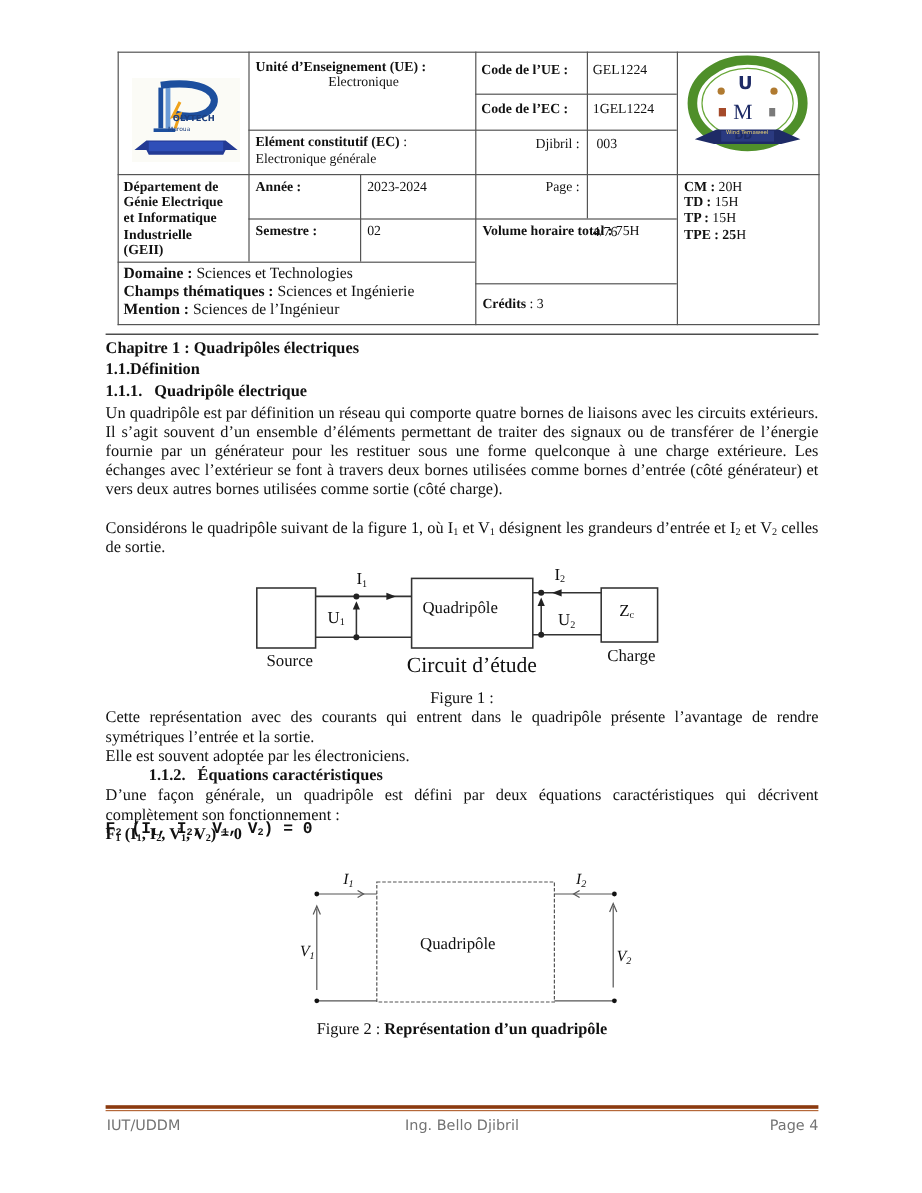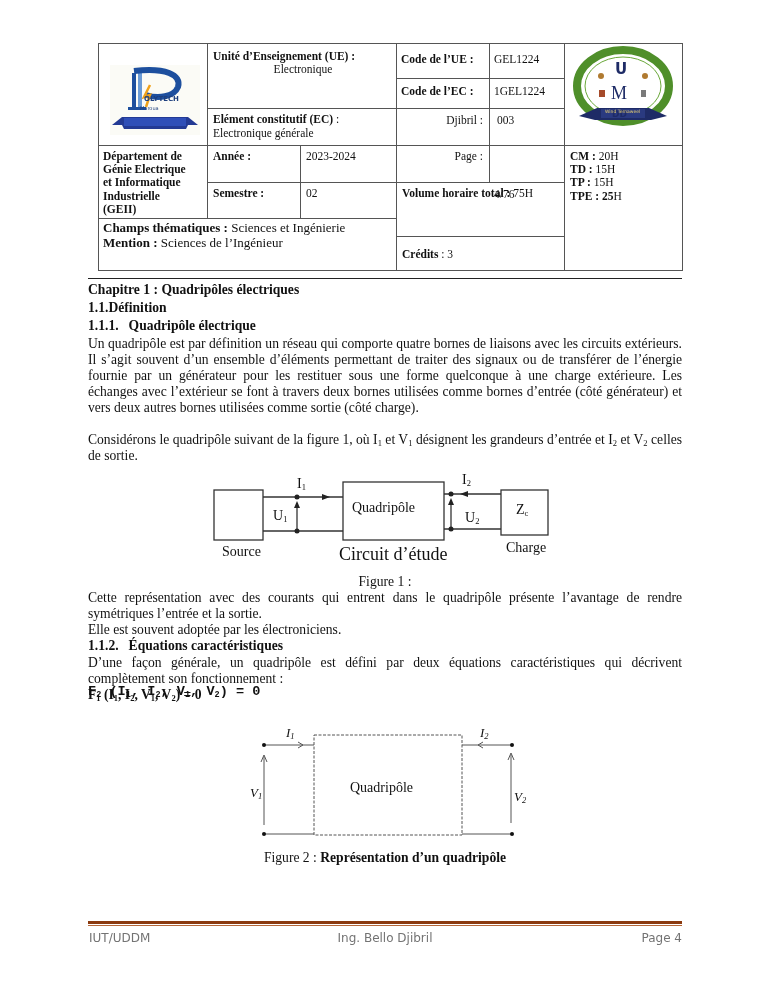--- a/index.html
+++ b/index.html
@@ -114,20 +114,21 @@
   </div>
 
   <div class="cell b" style="left:213px; top:187px;">Semestre :</div>
   <div class="cell" style="left:306px; top:187px;">02</div>
 
   <div class="cell" style="left:402px; top:187px;">
     <span class="b">Volume horaire total :</span><span> 75H</span>
   </div>
 
   <div class="cell" style="left:103px; top:220px; font-size:13px; line-height:15px;">
+    <div><span class="b">Domaine :</span><span> Sciences et Technologies</span></div>
     <div><span class="b">Champs thématiques :</span><span> Sciences et Ingénierie</span></div>
     <div><span class="b">Mention :</span><span> Sciences de l’Ingénieur</span></div>
   </div>
 
   <div class="cell" style="left:402px; top:248px;">
     <span class="b">Crédits</span><span> : 3</span>
   </div>
 </div>
 
 <div class="abs" style="left:88px; top:278px; width:594px; height:1px; background:#222;"></div>
@@ -183,21 +184,21 @@
   <span class="abs" style="left:152px; top:30px; font-size:14px;">Quadripôle</span>
   <span class="abs" style="left:316px; top:32px; font-size:14px;"><span>Z</span><sub>c</sub></span>
   <span class="abs" style="left:22px; top:74px; font-size:14px;">Source</span>
   <span class="abs" style="left:139px; top:74px; font-size:18px;">Circuit d’étude</span>
   <span class="abs" style="left:306px; top:70px; font-size:14px;">Charge</span>
 </div>
 <div class="fig-caption" style="left:88px; width:594px; top:574px;">Figure 1 :</div>
 
 <div class="body-text" style="top:590px;">Cette représentation avec des courants qui entrent dans le quadripôle présente l’avantage de rendre symétriques l’entrée et la sortie.</div>
 <div class="body-text" style="top:622px;">Elle est souvent adoptée par les électroniciens.</div>
-<div class="heading" style="top:638px;">
+<div class="heading" style="top:638px;margin-left:36px;">
   <span>1.1.2.</span><span style="display:inline-block; width:10px;"></span><span>Équations caractéristiques</span>
 </div>
 <div class="body-text" style="top:655px;">D’une façon générale, un quadripôle est défini par deux équations caractéristiques qui décrivent complètement son fonctionnement :</div>
 
 <div class="heading" style="top:687px;">
   <span>F</span><sub>1</sub> (<span>I</span><sub>1</sub><span>, I</span><sub>2</sub><span>, V</span><sub>1</sub><span>, V</span><sub>2</sub><span>) = 0</span>
 </div>
 <div class="heading" style="top:684px;font-family:Liberation Mono, monospace;">
   <span>F</span><sub>2</sub> (<span>I</span><sub>1</sub><span>, I</span><sub>2</sub><span>, V</span><sub>1</sub><span>, V</span><sub>2</sub><span>) = 0</span>
 </div>

